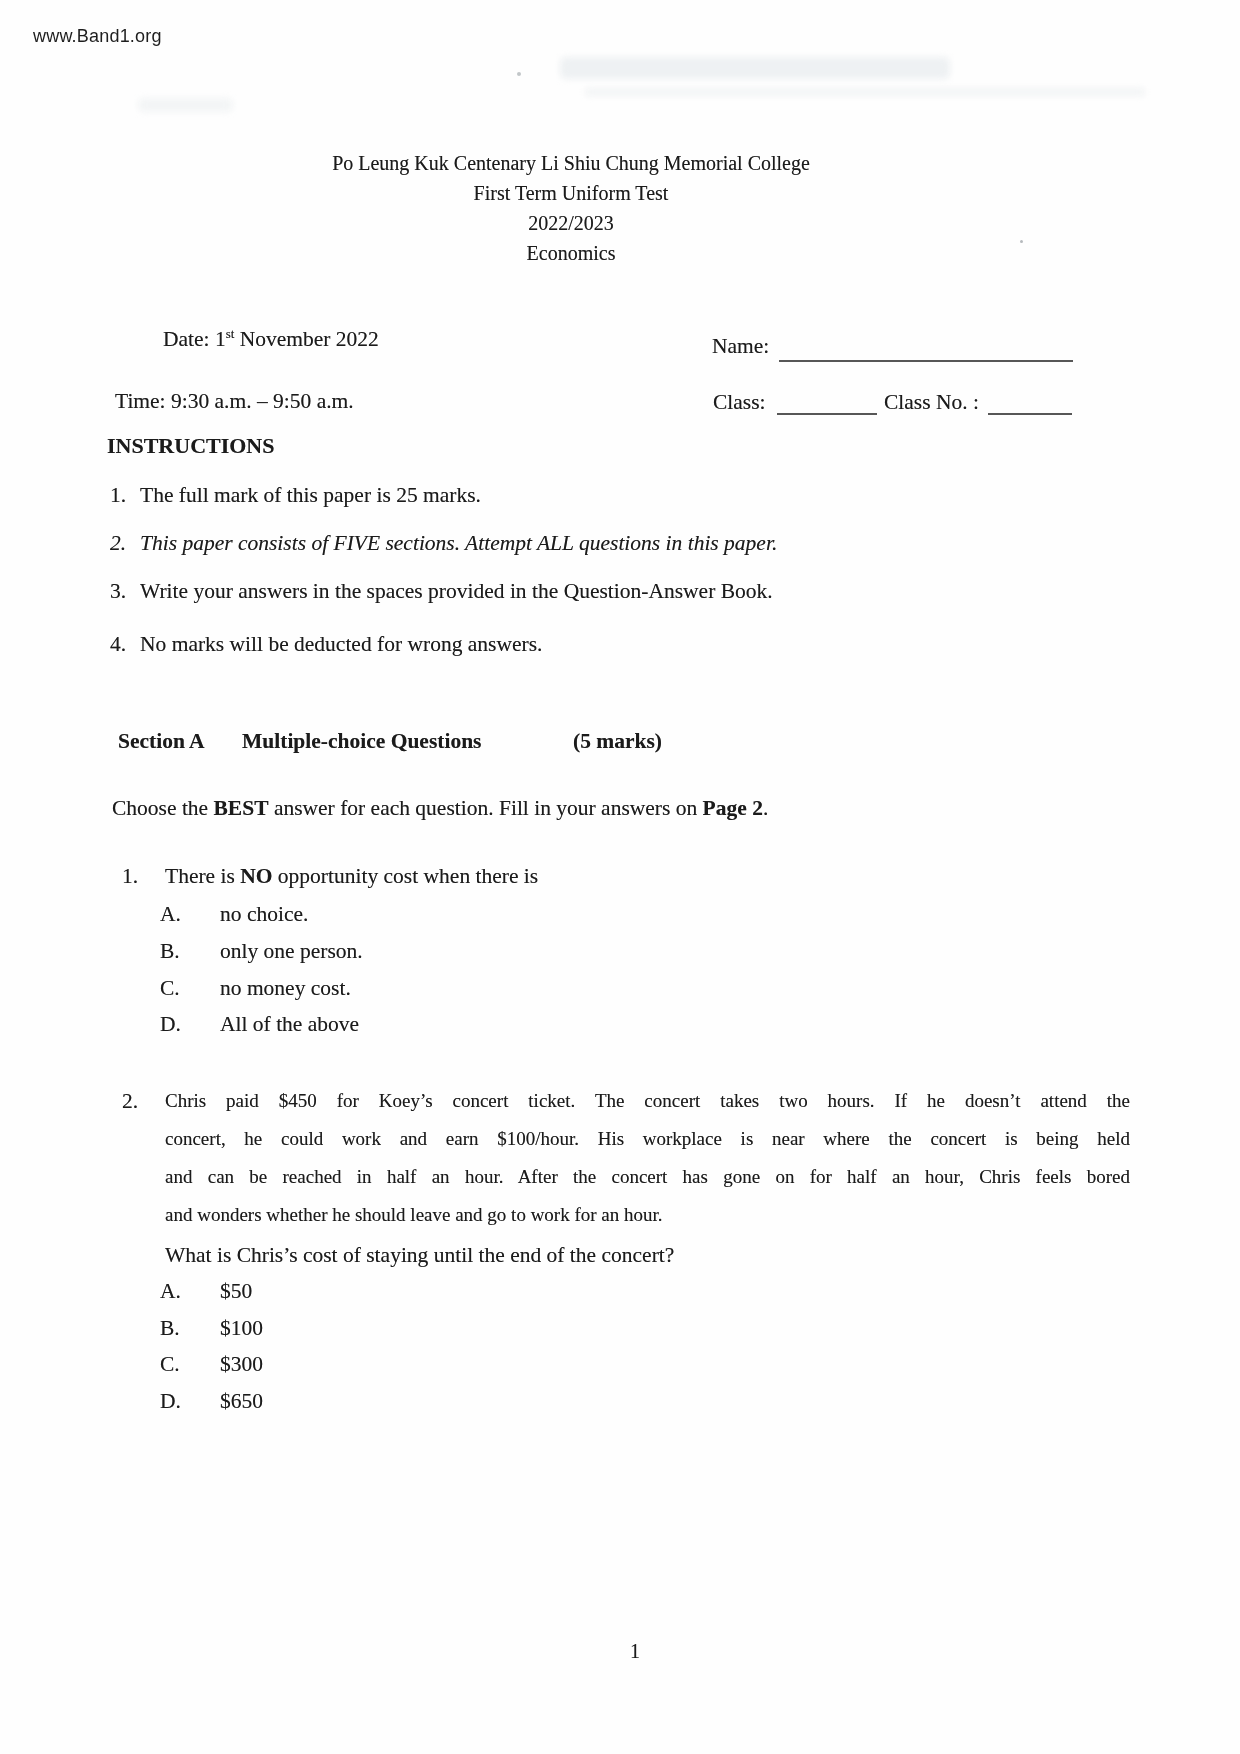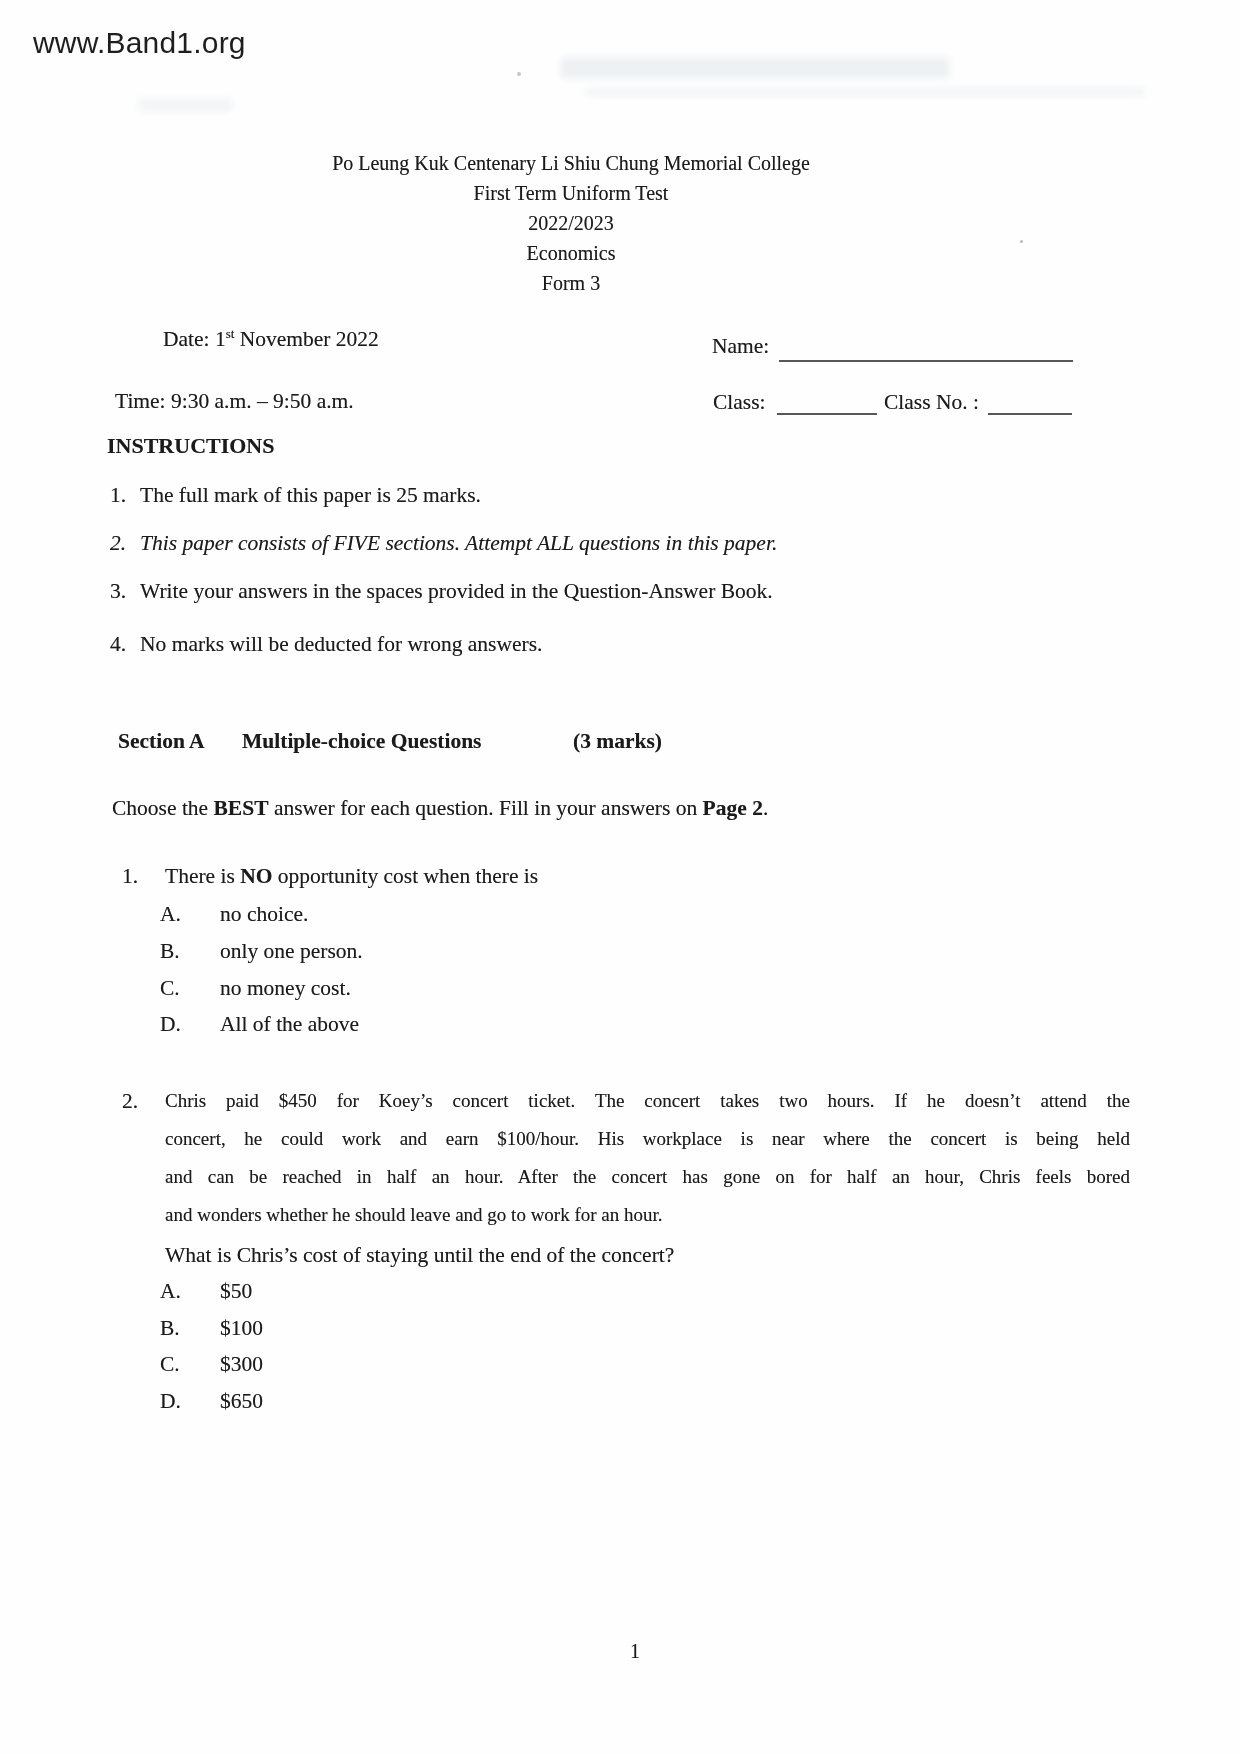--- a/index.html
+++ b/index.html
@@ -20,21 +20,21 @@
   .abs { position: absolute; }
   .sans {
     font-family: "Liberation Sans", sans-serif;
     text-shadow: none;
   }
   .t22  { font-size: 22px; }
   .body-text { font-size: 21.5px; white-space: nowrap; }
   .bold { font-weight: bold; }
   .watermark {
     left: 33px; top: 26px;
-    font-size: 30px;
+    font-size: 18px;
     color: #1e1e1e;
     letter-spacing: 0.2px;
   }
   .title-block {
     left: 0; top: 148px;
     width: 1142px;
     line-height: 30px;
     font-size: 20px;
     text-align: center;
   }
@@ -97,21 +97,20 @@
   <div class="dot" style="left:517px; top:72px; width:4px; height:4px; background:#9aa0a4; opacity:.6;"></div>
   <div class="dot" style="left:1020px; top:240px; width:3px; height:3px; background:#b6babd;"></div>
 
   <div class="abs sans watermark">www.Band1.org</div>
 
   <div class="abs title-block">
     <div>Po Leung Kuk Centenary Li Shiu Chung Memorial College</div>
     <div>First Term Uniform Test</div>
     <div>2022/2023</div>
     <div>Economics</div>
-    <div>Form 3</div>
   </div>
 
   <div class="abs body-text" style="left:115px; top:327px;margin-left:48px;">
     <span>Date: 1</span><sup class="ord">st</sup><span> November 2022</span>
   </div>
   <div class="abs body-text" style="left:712px; top:334px;">Name:</div>
   <div class="fill-line" style="left:779px; top:360px; width:294px;"></div>
 
   <div class="abs body-text" style="left:115px; top:389px;">Time: 9:30 a.m. – 9:50 a.m.</div>
   <div class="abs body-text" style="left:713px; top:390px;">Class:</div>
@@ -129,21 +128,21 @@
   </div>
   <div class="abs body-text inst-row" style="top:579px;">
     <span class="inst-num">3.</span><span>Write your answers in the spaces provided in the Question-Answer Book.</span>
   </div>
   <div class="abs body-text inst-row" style="top:632px;">
     <span class="inst-num">4.</span><span>No marks will be deducted for wrong answers.</span>
   </div>
 
   <div class="abs bold body-text" style="left:118px; top:729px;">Section A</div>
   <div class="abs bold body-text" style="left:242px; top:729px;">Multiple-choice Questions</div>
-  <div class="abs bold body-text" style="left:573px; top:729px;">(3 marks)</div>
+  <div class="abs bold body-text" style="left:573px; top:729px;">(5 marks)</div>
 
   <div class="abs body-text" style="left:112px; top:796px;">
     <span>Choose the </span><span class="bold">BEST</span><span> answer for each question. Fill in your answers on </span><span class="bold">Page 2</span><span>.</span>
   </div>
 
   <div class="abs body-text q-num" style="top:864px;">1.</div>
   <div class="abs body-text q-stem" style="top:864px;">
     <span>There is </span><span class="bold">NO</span><span> opportunity cost when there is</span>
   </div>
   <div class="abs body-text opt-row" style="top:902px;">

